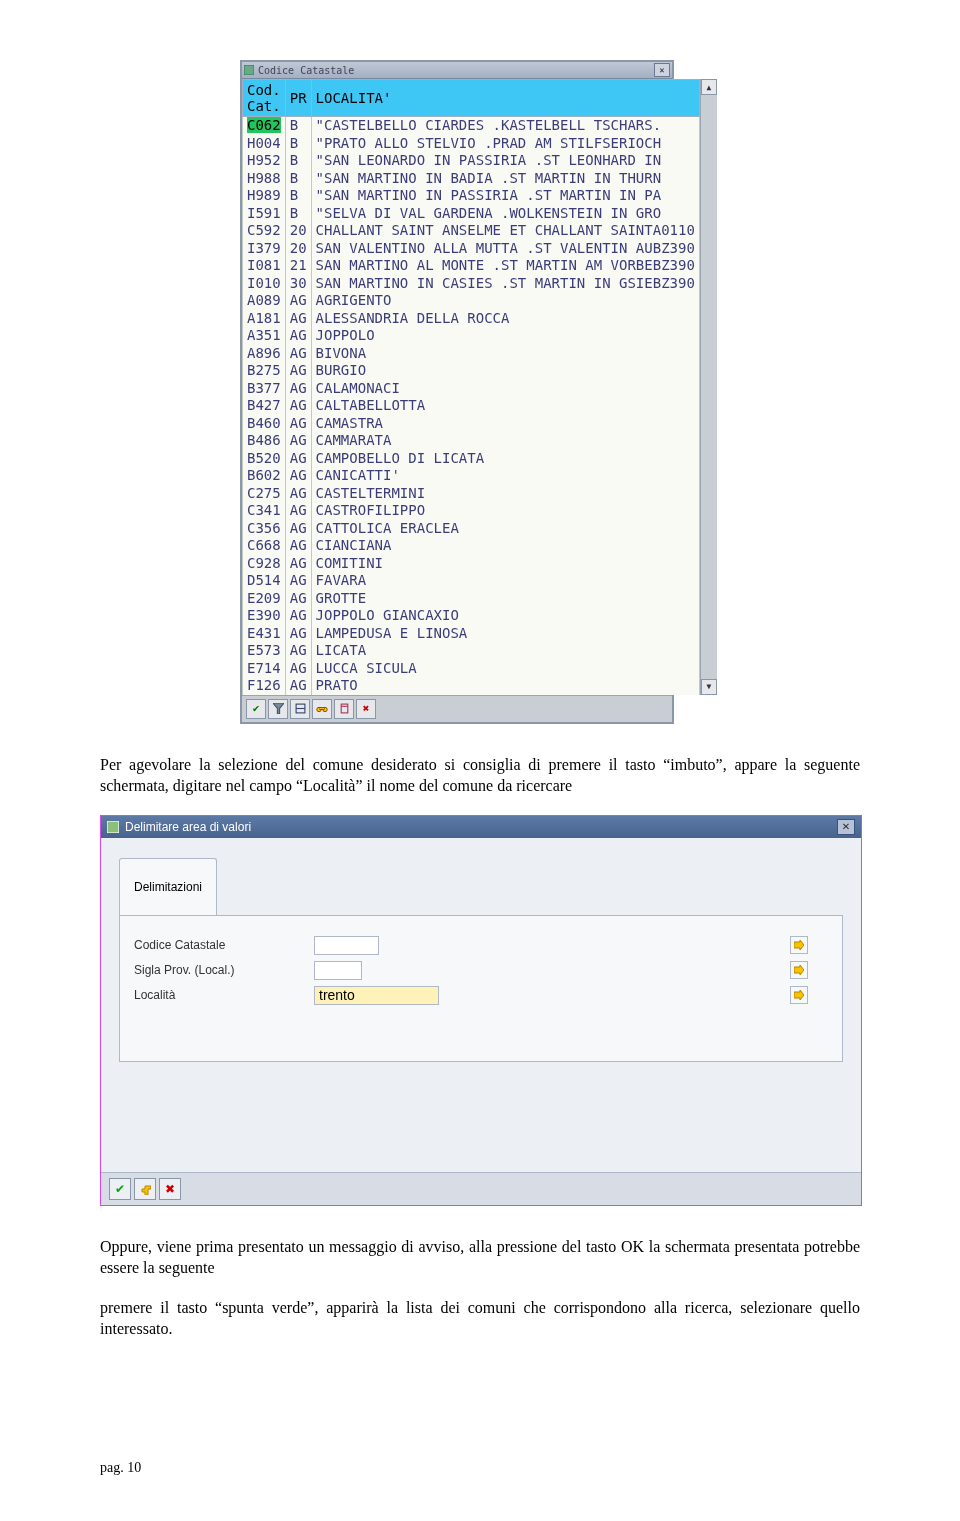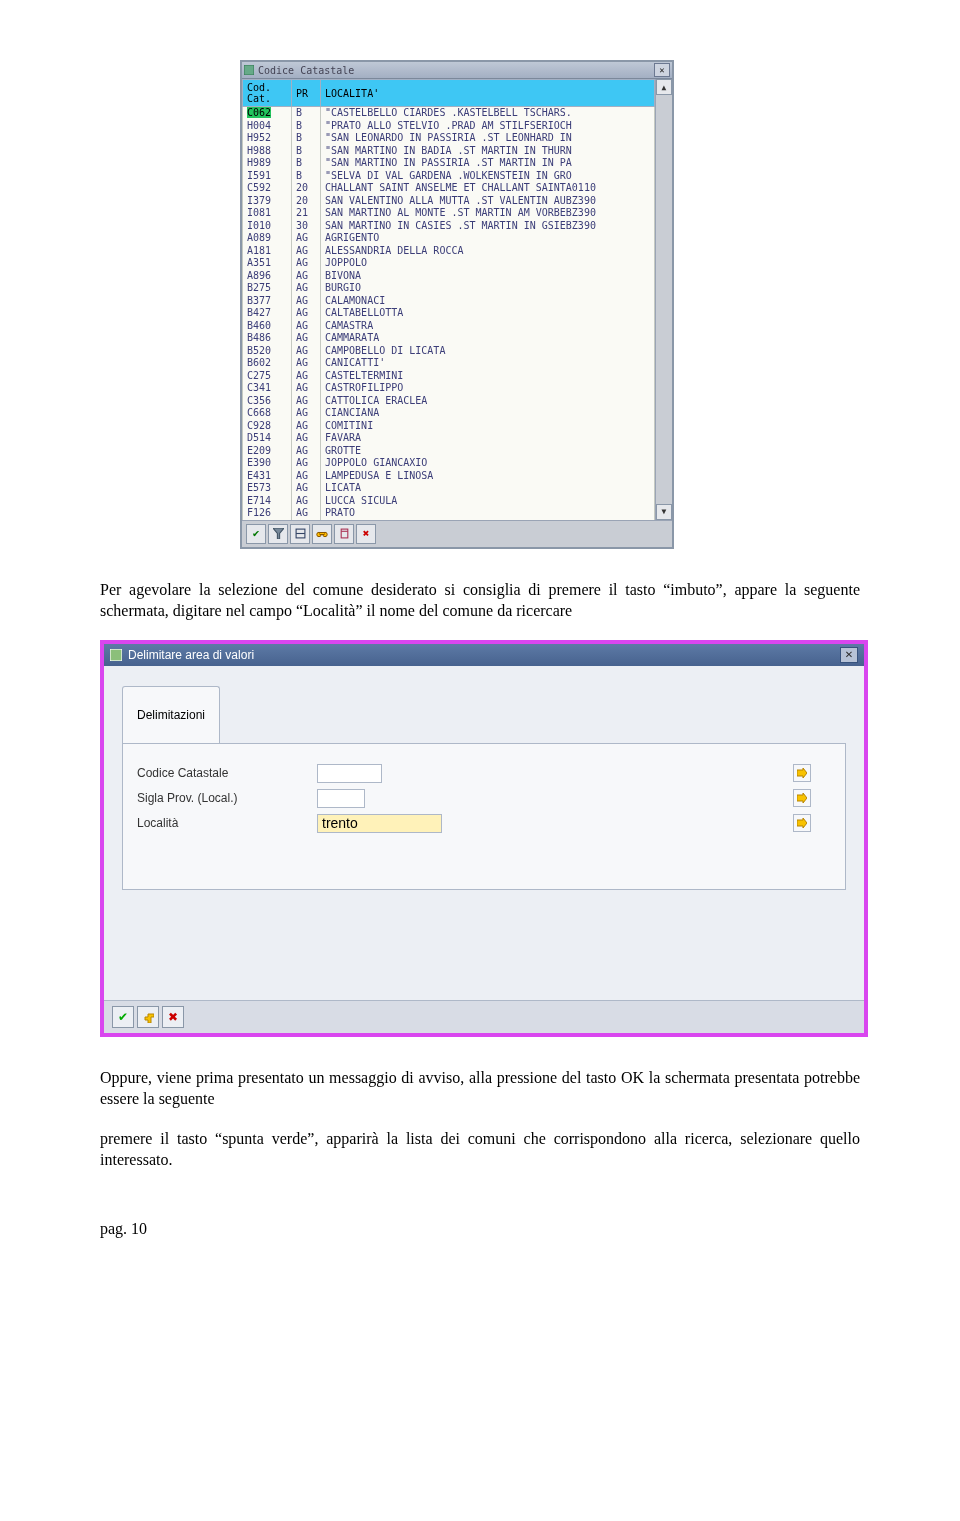--- a/index.html
+++ b/index.html
@@ -45,21 +45,21 @@
   .sap-body {
     display:flex;
     background:#f2f2ed;
   }
   .sap-table-wrap {
     flex:1;
   }
   .sap-table {
     border-collapse: collapse;
     width: 100%;
-    font-size: 10px;
+    font-size: 14px;
   }
   .sap-table th {
     background: #3ec7f4;
     color:#000;
     text-align:left;
     padding: 2px 4px;
     border: 1px solid #a3afc3;
     font-weight: normal;
   }
   .sap-table td {
@@ -109,21 +109,21 @@
     font-size: 16px;
     line-height: 1.35;
     text-align: justify;
     margin: 16px 0 18px 0;
   }
 
   
   .sap-dialog {
     width: 760px;
     margin: 10px 0 30px 0;
-    border: 4px solid #d946ef;
+    border: 1px solid #d946ef;
     background: #d8dce5;
     font-family: Arial, sans-serif;
     font-size: 12px;
   }
   .sap-dialog .dlg-titlebar {
     background: linear-gradient(#5d7aa6,#47628e);
     color:#fff;
     padding: 2px 6px;
     display:flex; align-items:center;
     font-size:12px;
@@ -190,22 +190,22 @@
     border-top:1px solid #aeb8c8;
     display:flex; gap:3px;
   }
   .chk-btn {
     width:20px;height:20px;border:1px solid #8a97a8;
     background:#eceff4;display:flex;align-items:center;
     justify-content:center;font-size:12px;
   }
 
   .page-footer {
-    font-size: 16px;
-    margin-top: 49px;
+    font-size: 14px;
+    margin-top: 120px;
   }
 </style>
 </head>
 <body>
 
 <div class="page">
 
   <div class="sap-window">
     <div class="sap-titlebar">
       <span class="tb-icon">

